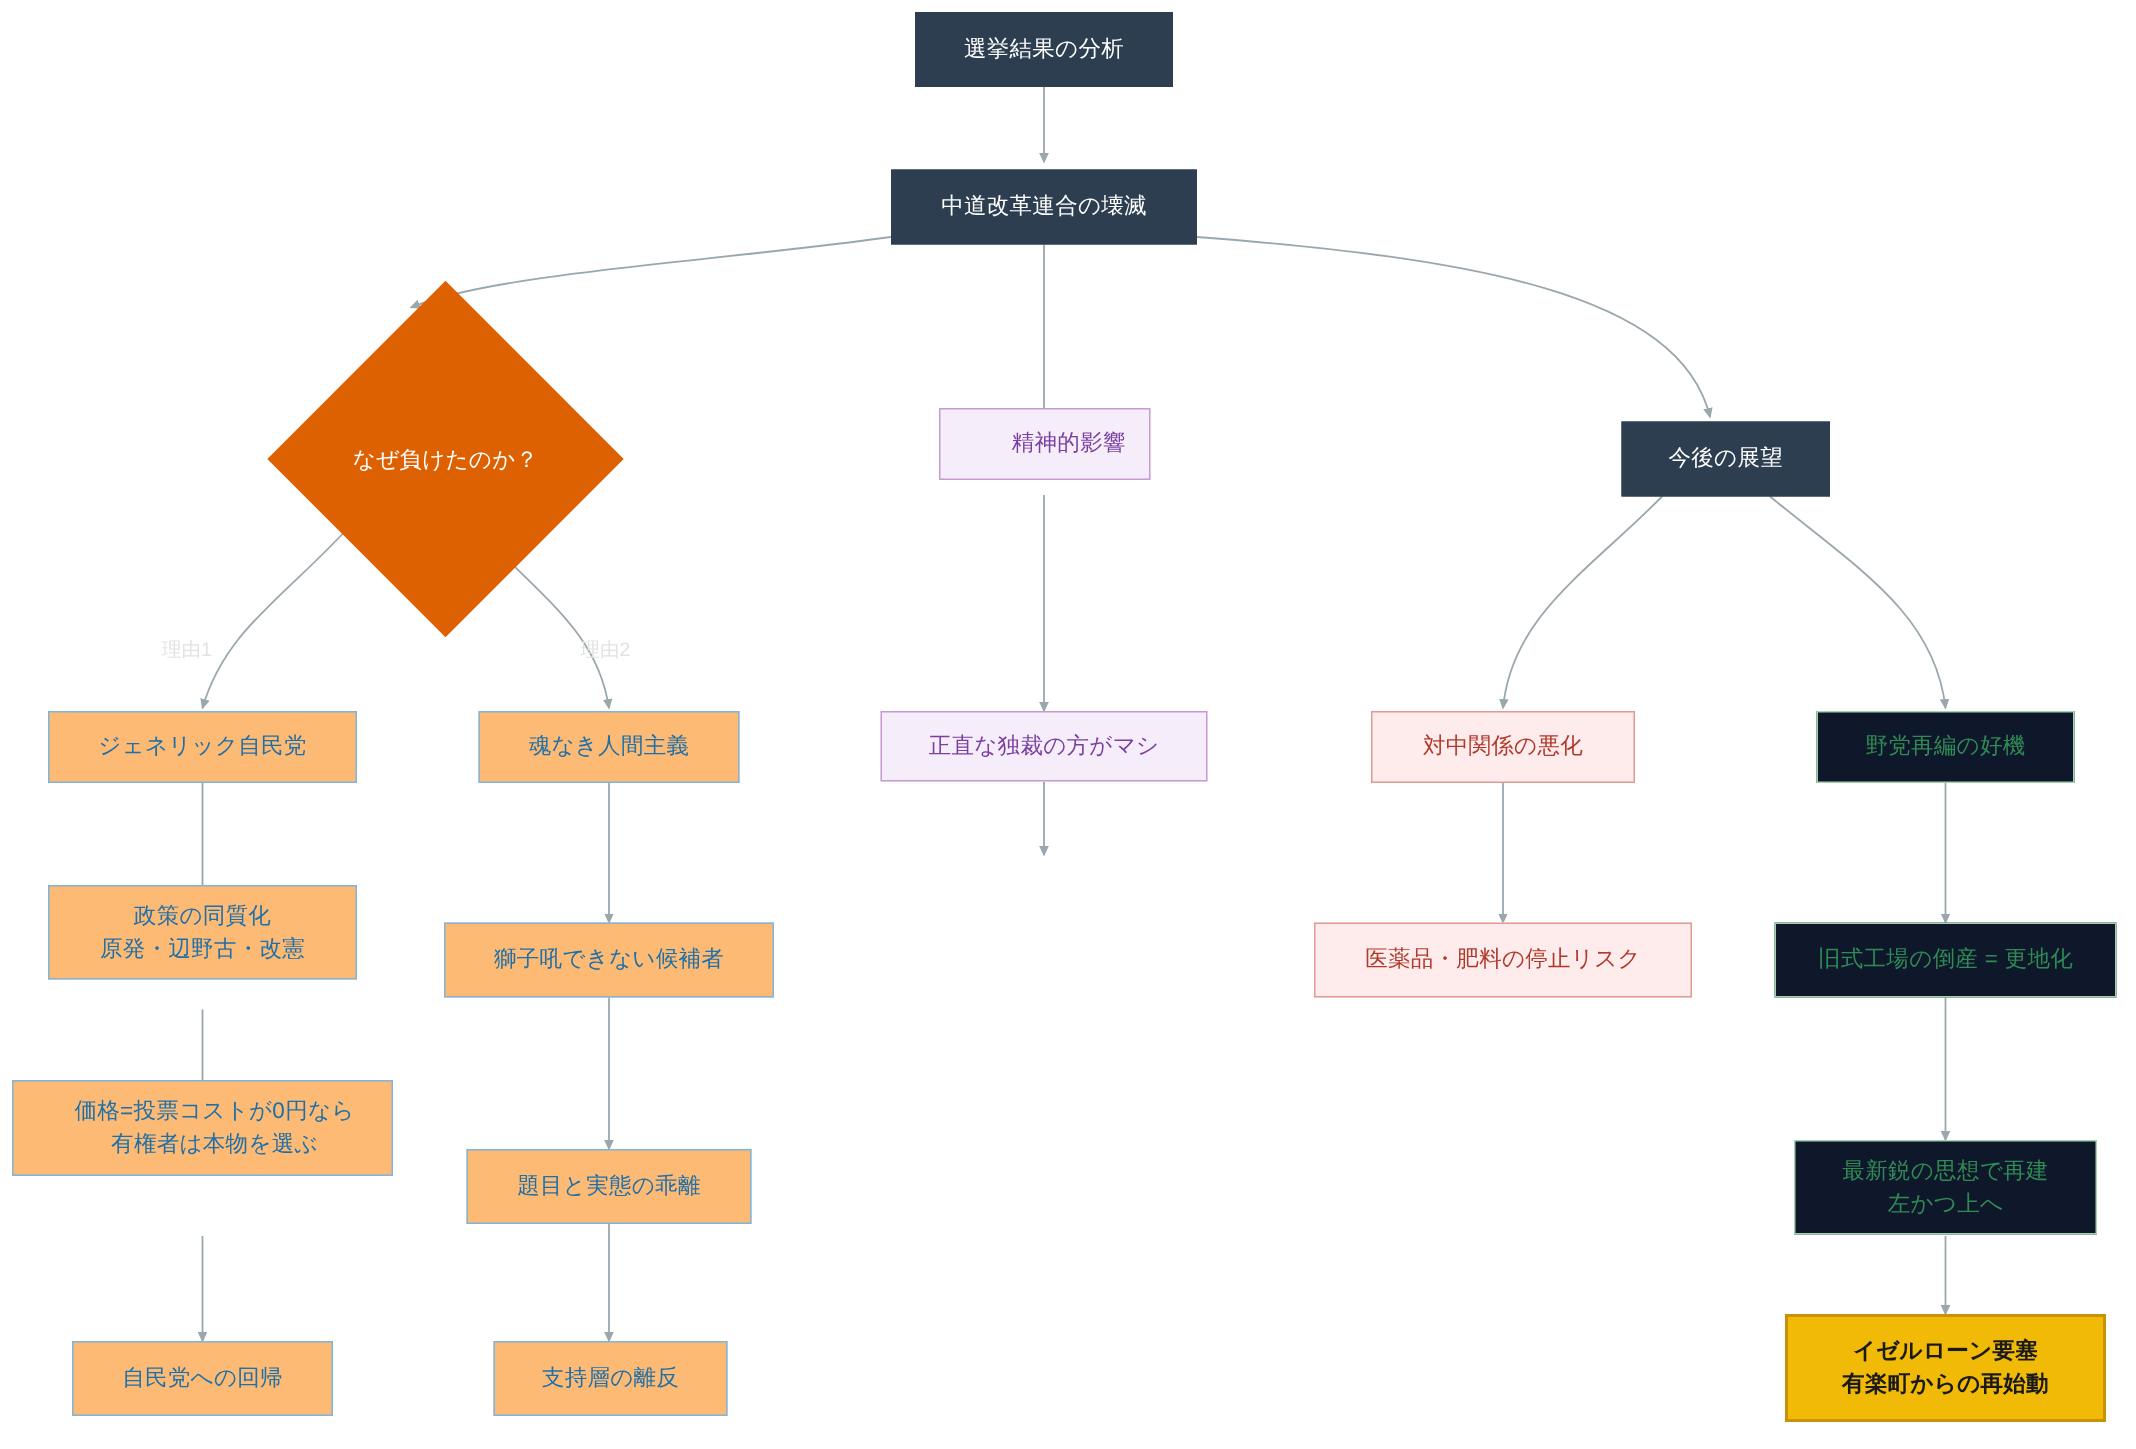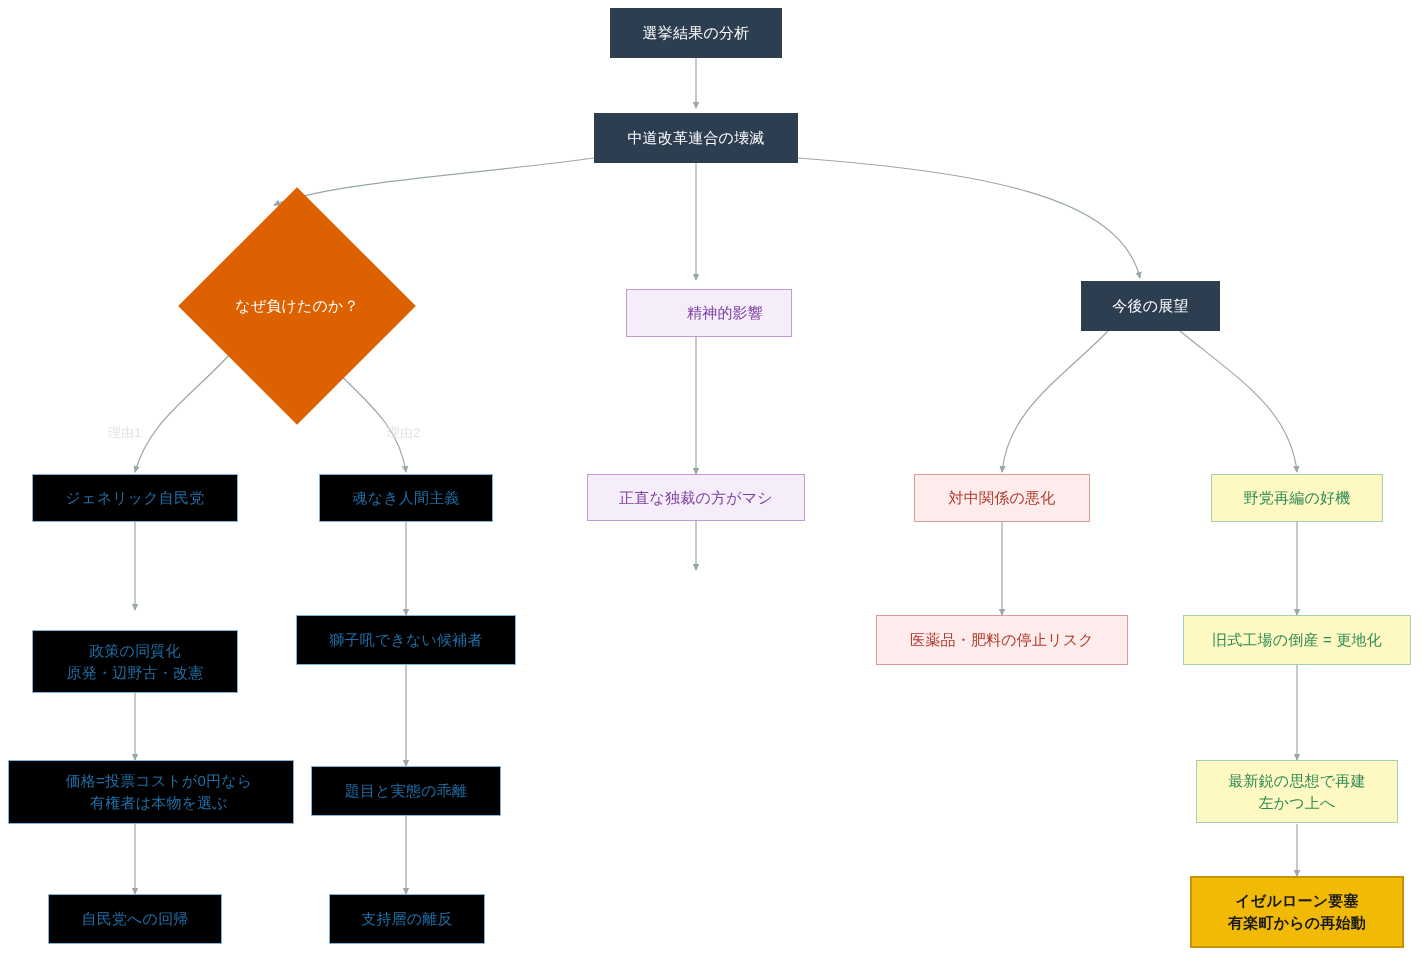--- a/index.html
+++ b/index.html
@@ -35,39 +35,39 @@
     transform:rotate(45deg);
   }
   .n-diamond-label{
     position:absolute;left:0;top:0;width:100%;height:100%;
     display:flex;align-items:center;justify-content:center;
     color:#ffffff;font-size:15px;letter-spacing:0.2px;
   }
 
   
   .n-blue{
-    background:#000000;
+    background:#fdba74;
     border:1px solid #7fb4dd;
     color:#1f6fa8;
   }
   
   .n-purple{
     background:#f6edfa;
     border:1px solid #c89ad4;
     color:#7b3fa0;
   }
   
   .n-red{
     background:#fdeceb;
     border:1px solid #e09a94;
     color:#b0392c;
   }
   
   .n-green{
-    background:#fef9c3;
+    background:#0f172a;
     border:1px solid #a0d3ae;
     color:#2f8b55;
   }
   
   .n-gold{
     background:#f1ba07;
     border:2px solid #c79204;
     color:#1a1a1a;
     font-weight:bold;
   }
@@ -133,45 +133,45 @@
 
   <div class="node n-dark" style="left:610px;top:8px;width:172px;height:50px;">選挙結果の分析</div>
 
   <div class="node n-dark" style="left:594px;top:113px;width:204px;height:50px;">中道改革連合の壊滅</div>
 
   <div class="n-diamond-wrap" style="left:213px;top:222px;width:168px;height:168px;">
     <div class="n-diamond-shape"></div>
     <div class="n-diamond-label">なぜ負けたのか？</div>
   </div>
 
-  <div class="node n-purple" style="left:626px;top:289px;width:166px;height:48px;padding-left:32px;">精神的影響</div>
+  <div class="node n-purple" style="left:626px;top:272px;width:141px;height:48px;padding-left:32px;">精神的影響</div>
 
   <div class="node n-dark" style="left:1081px;top:281px;width:139px;height:50px;">今後の展望</div>
 
   <div class="node n-blue" style="left:32px;top:474px;width:206px;height:48px;">ジェネリック自民党</div>
 
   <div class="node n-blue" style="left:319px;top:474px;width:174px;height:48px;">魂なき人間主義</div>
 
   <div class="node n-purple" style="left:587px;top:474px;width:218px;height:47px;">正直な独裁の方がマシ</div>
 
   <div class="node n-red" style="left:914px;top:474px;width:176px;height:48px;">対中関係の悪化</div>
 
   <div class="node n-green" style="left:1211px;top:474px;width:172px;height:48px;">野党再編の好機</div>
 
-  <div class="node n-blue" style="left:32px;top:630px;width:206px;height:63px;">政策の同質化
+  <div class="node n-blue" style="left:32px;top:590px;width:206px;height:63px;">政策の同質化
 原発・辺野古・改憲</div>
 
   <div class="node n-blue" style="left:296px;top:615px;width:220px;height:50px;">獅子吼できない候補者</div>
 
 
   <div class="node n-red" style="left:876px;top:615px;width:252px;height:50px;">医薬品・肥料の停止リスク</div>
 
   <div class="node n-green" style="left:1183px;top:615px;width:228px;height:50px;">旧式工場の倒産 = 更地化</div>
 
-  <div class="node n-blue" style="left:8px;top:760px;width:286px;height:64px;padding-left:16px;">価格=投票コストが0円なら
+  <div class="node n-blue" style="left:8px;top:720px;width:254px;height:64px;padding-left:16px;">価格=投票コストが0円なら
 有権者は本物を選ぶ</div>
 
   <div class="node n-blue" style="left:311px;top:766px;width:190px;height:50px;">題目と実態の乖離</div>
 
   <div class="node n-green" style="left:1196px;top:760px;width:202px;height:63px;">最新鋭の思想で再建
 左かつ上へ</div>
 
   <div class="node n-blue" style="left:48px;top:894px;width:174px;height:50px;">自民党への回帰</div>
 
   <div class="node n-blue" style="left:329px;top:894px;width:156px;height:50px;">支持層の離反</div>

